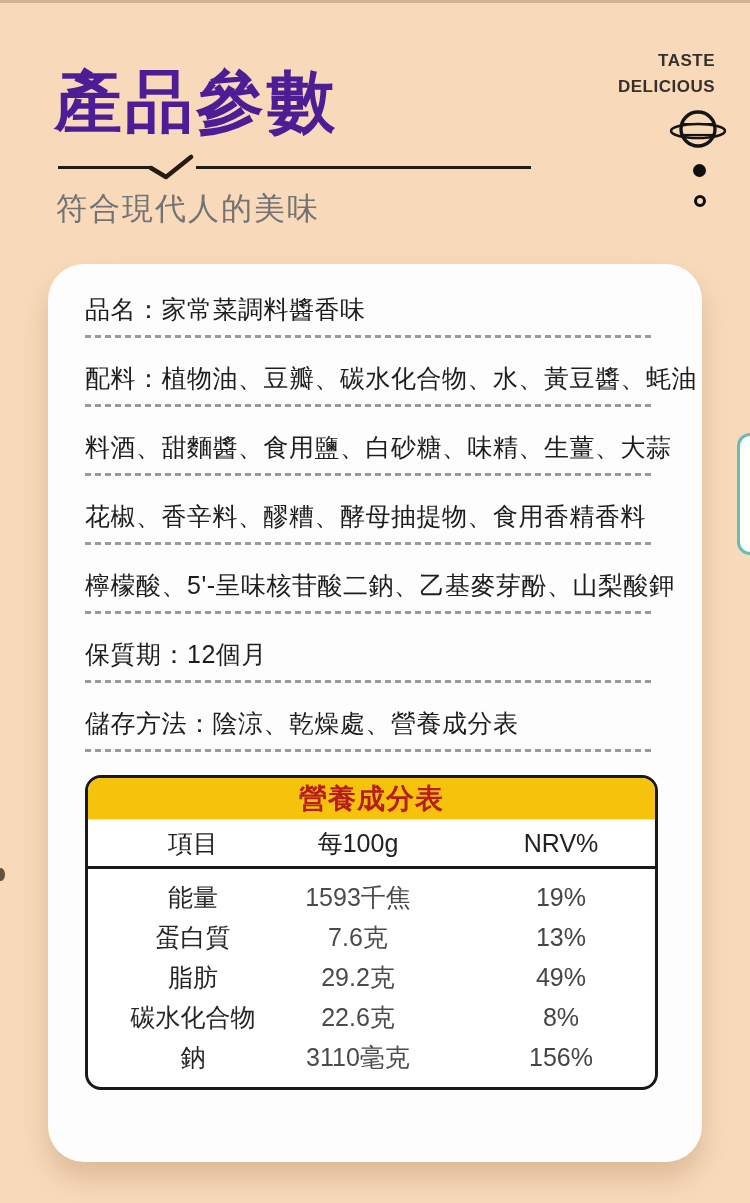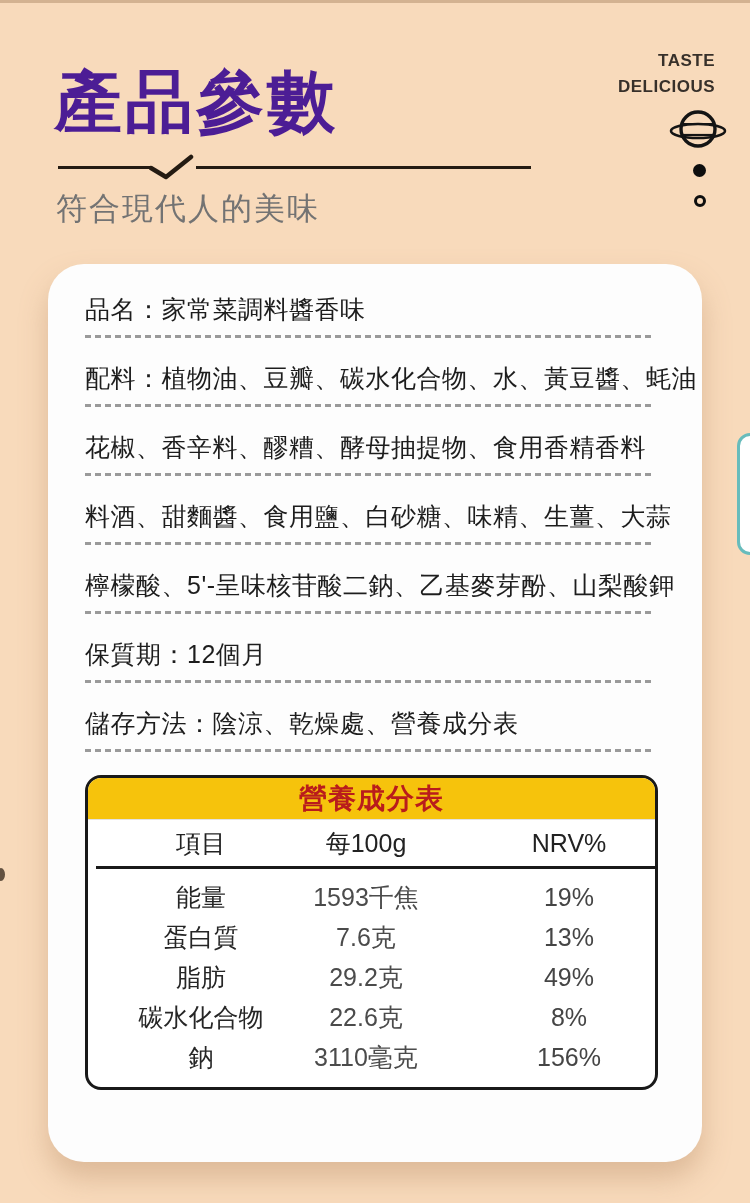--- a/index.html
+++ b/index.html
@@ -74,21 +74,21 @@
   .nutri{
     width:573px;border:3px solid #191919;border-radius:16px;
     overflow:hidden;background:#fff;
   }
   .nutri-title{
     height:42px;background:var(--accent);
     display:flex;align-items:center;justify-content:center;
     font-size:28px;font-weight:700;color:#b91c1c;
     border-bottom:1px solid #e2e2e2;letter-spacing:1px;
   }
-  .nutri-grid{display:grid;grid-template-columns:210px 120px 49px 188px;align-items:center;margin-left:8px;}
+  .nutri-grid{display:grid;grid-template-columns:210px 120px 49px 188px;align-items:center;}
   .nutri-head{height:49px;border-bottom:3px solid #191919;font-size:25px;color:#222;}
   .nutri-head > div{text-align:center;white-space:nowrap;}
   .nutri-body{padding:8px 0 10px;}
   .nutri-row{height:40px;}
   .nutri-row > div{text-align:center;white-space:nowrap;font-size:25px;}
   .nutri-item{color:#262626;}
   .nutri-val{color:#4b4b4b;}
   .nutri-nrv{color:#454545;}
 </style>
 </head>
@@ -137,25 +137,25 @@
     <div id="spec-lines">
         <div class="spec-row">
           <div class="spec-text">品名：家常菜調料醬香味</div>
           <div class="spec-dash"></div>
         </div>
         <div class="spec-row">
           <div class="spec-text">配料：植物油、豆瓣、碳水化合物、水、黃豆醬、蚝油</div>
           <div class="spec-dash"></div>
         </div>
         <div class="spec-row">
+          <div class="spec-text">料酒、甜麵醬、食用鹽、白砂糖、味精、生薑、大蒜</div>
+          <div class="spec-dash"></div>
+        </div>
+        <div class="spec-row">
           <div class="spec-text">花椒、香辛料、醪糟、酵母抽提物、食用香精香料</div>
-          <div class="spec-dash"></div>
-        </div>
-        <div class="spec-row">
-          <div class="spec-text">料酒、甜麵醬、食用鹽、白砂糖、味精、生薑、大蒜</div>
           <div class="spec-dash"></div>
         </div>
         <div class="spec-row">
           <div class="spec-text">檸檬酸、5'-呈味核苷酸二鈉、乙基麥芽酚、山梨酸鉀</div>
           <div class="spec-dash"></div>
         </div>
         <div class="spec-row">
           <div class="spec-text">保質期：12個月</div>
           <div class="spec-dash"></div>
         </div>

